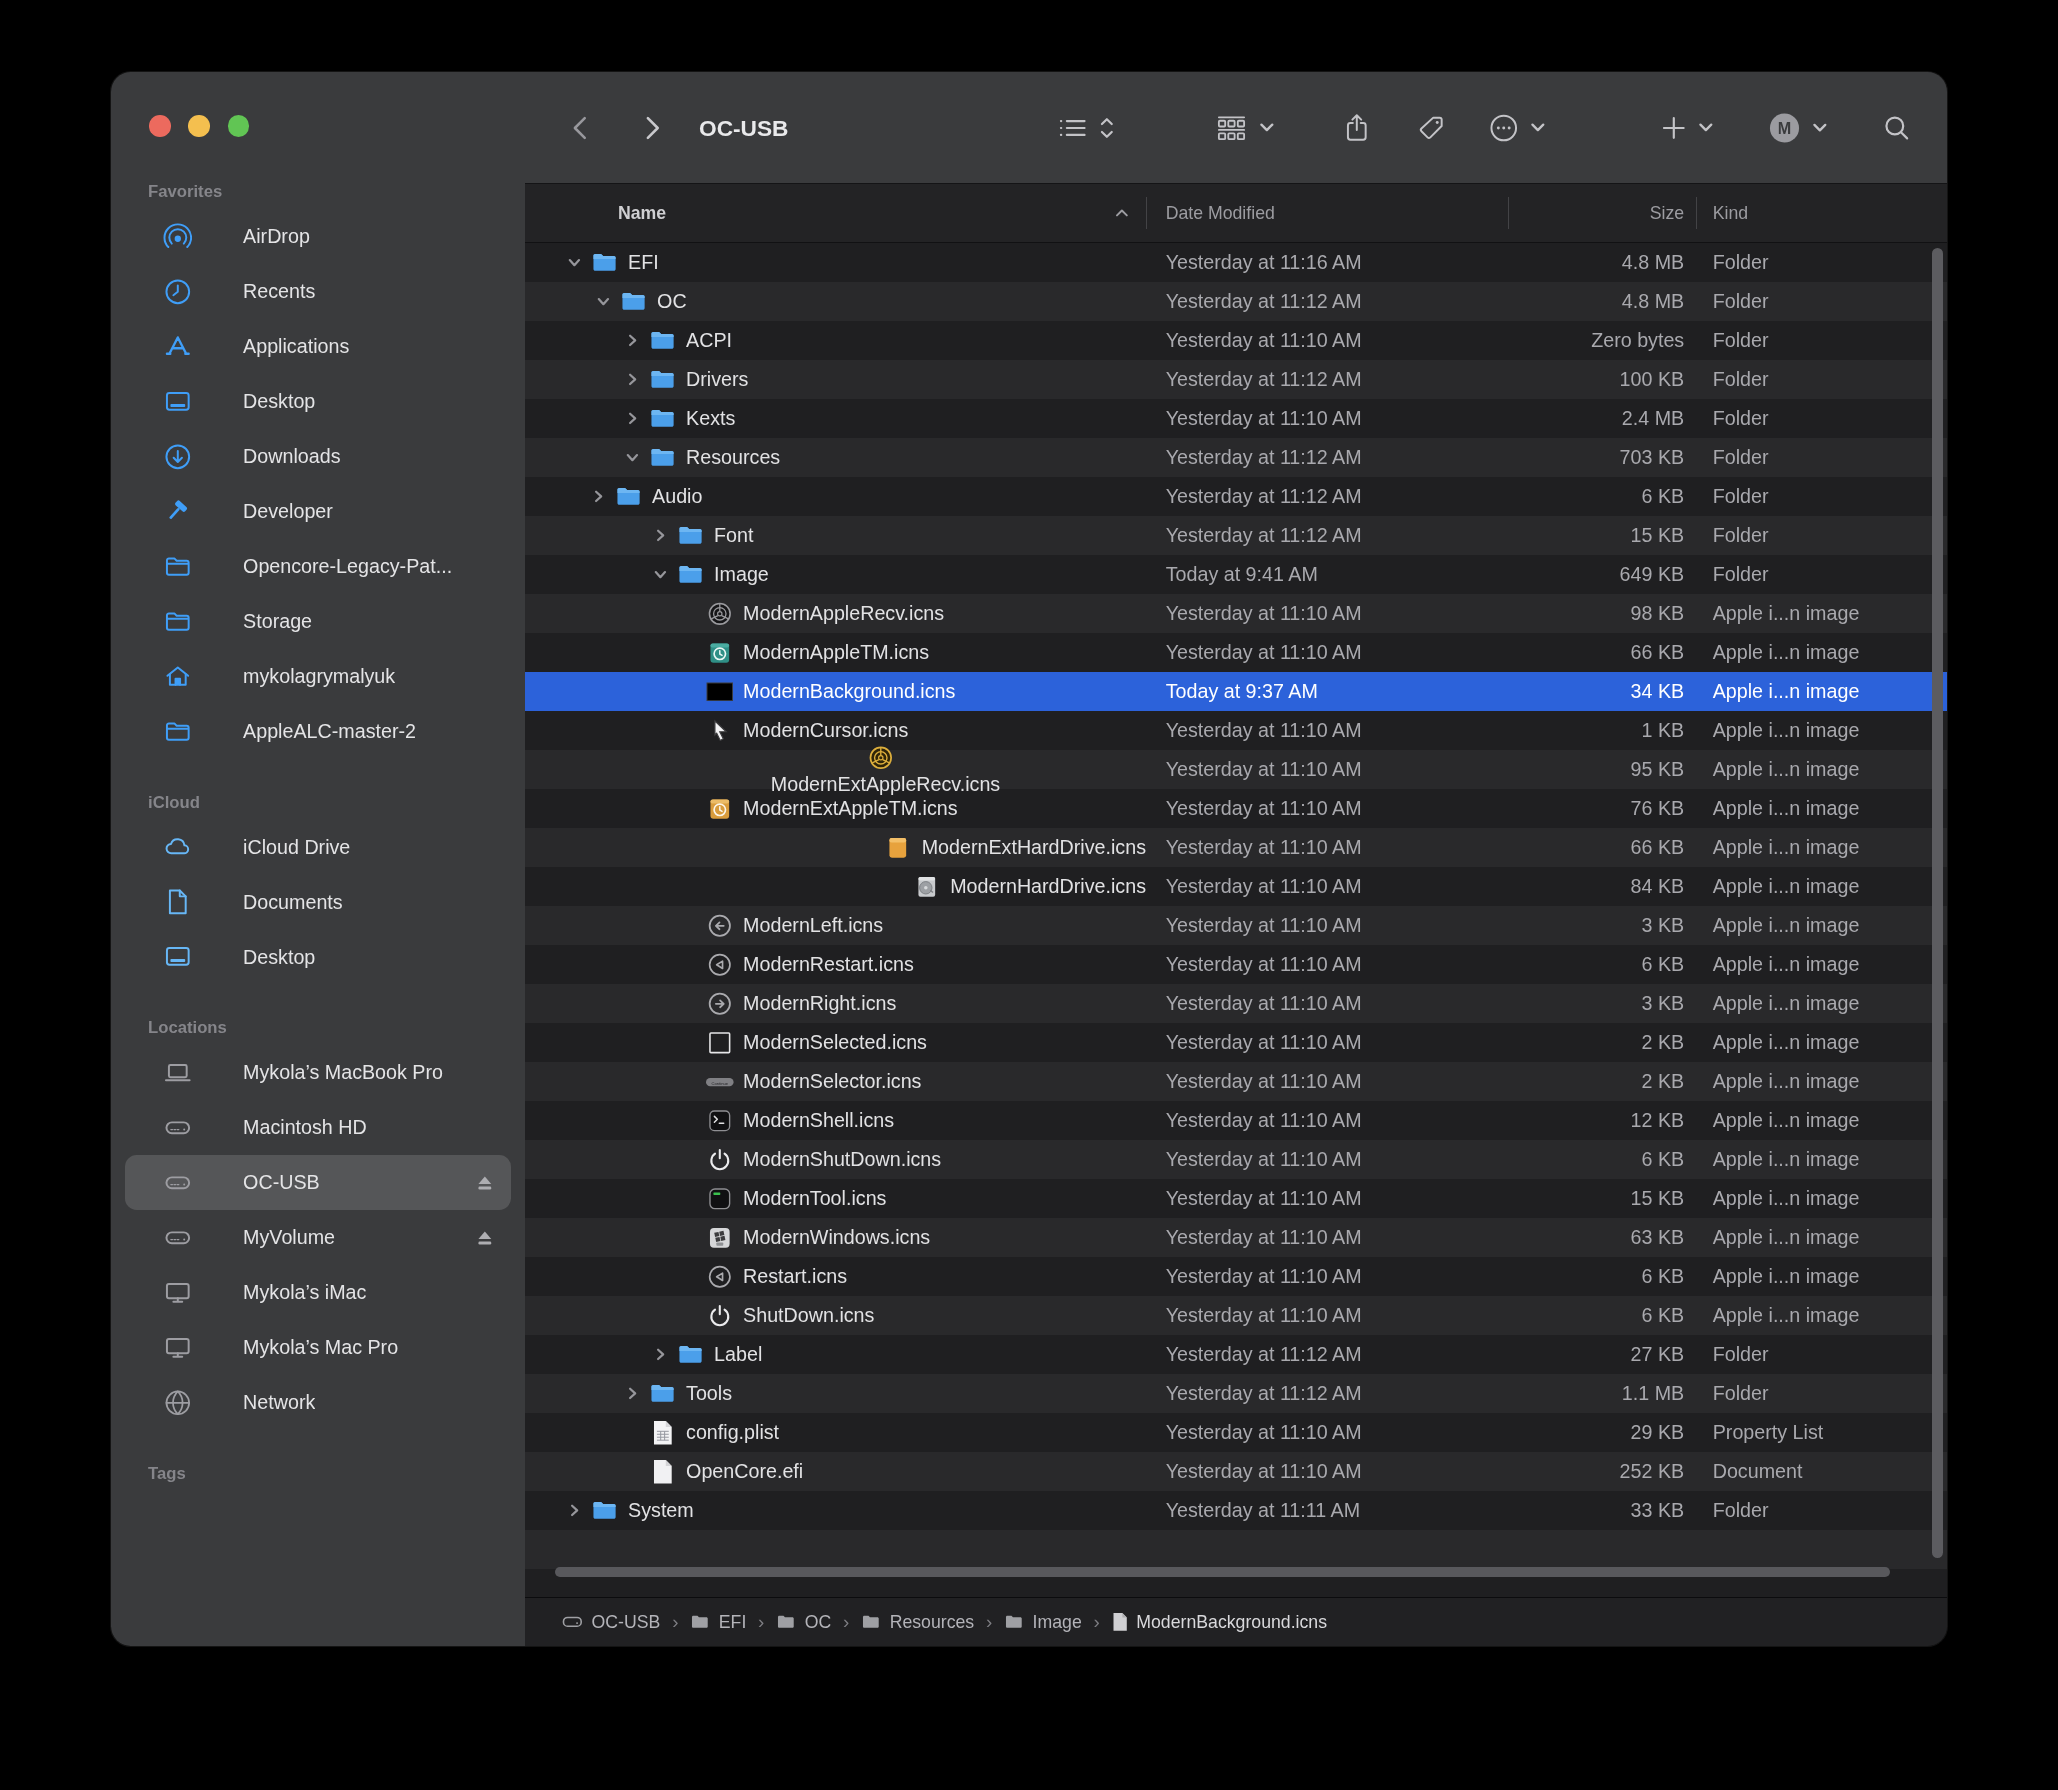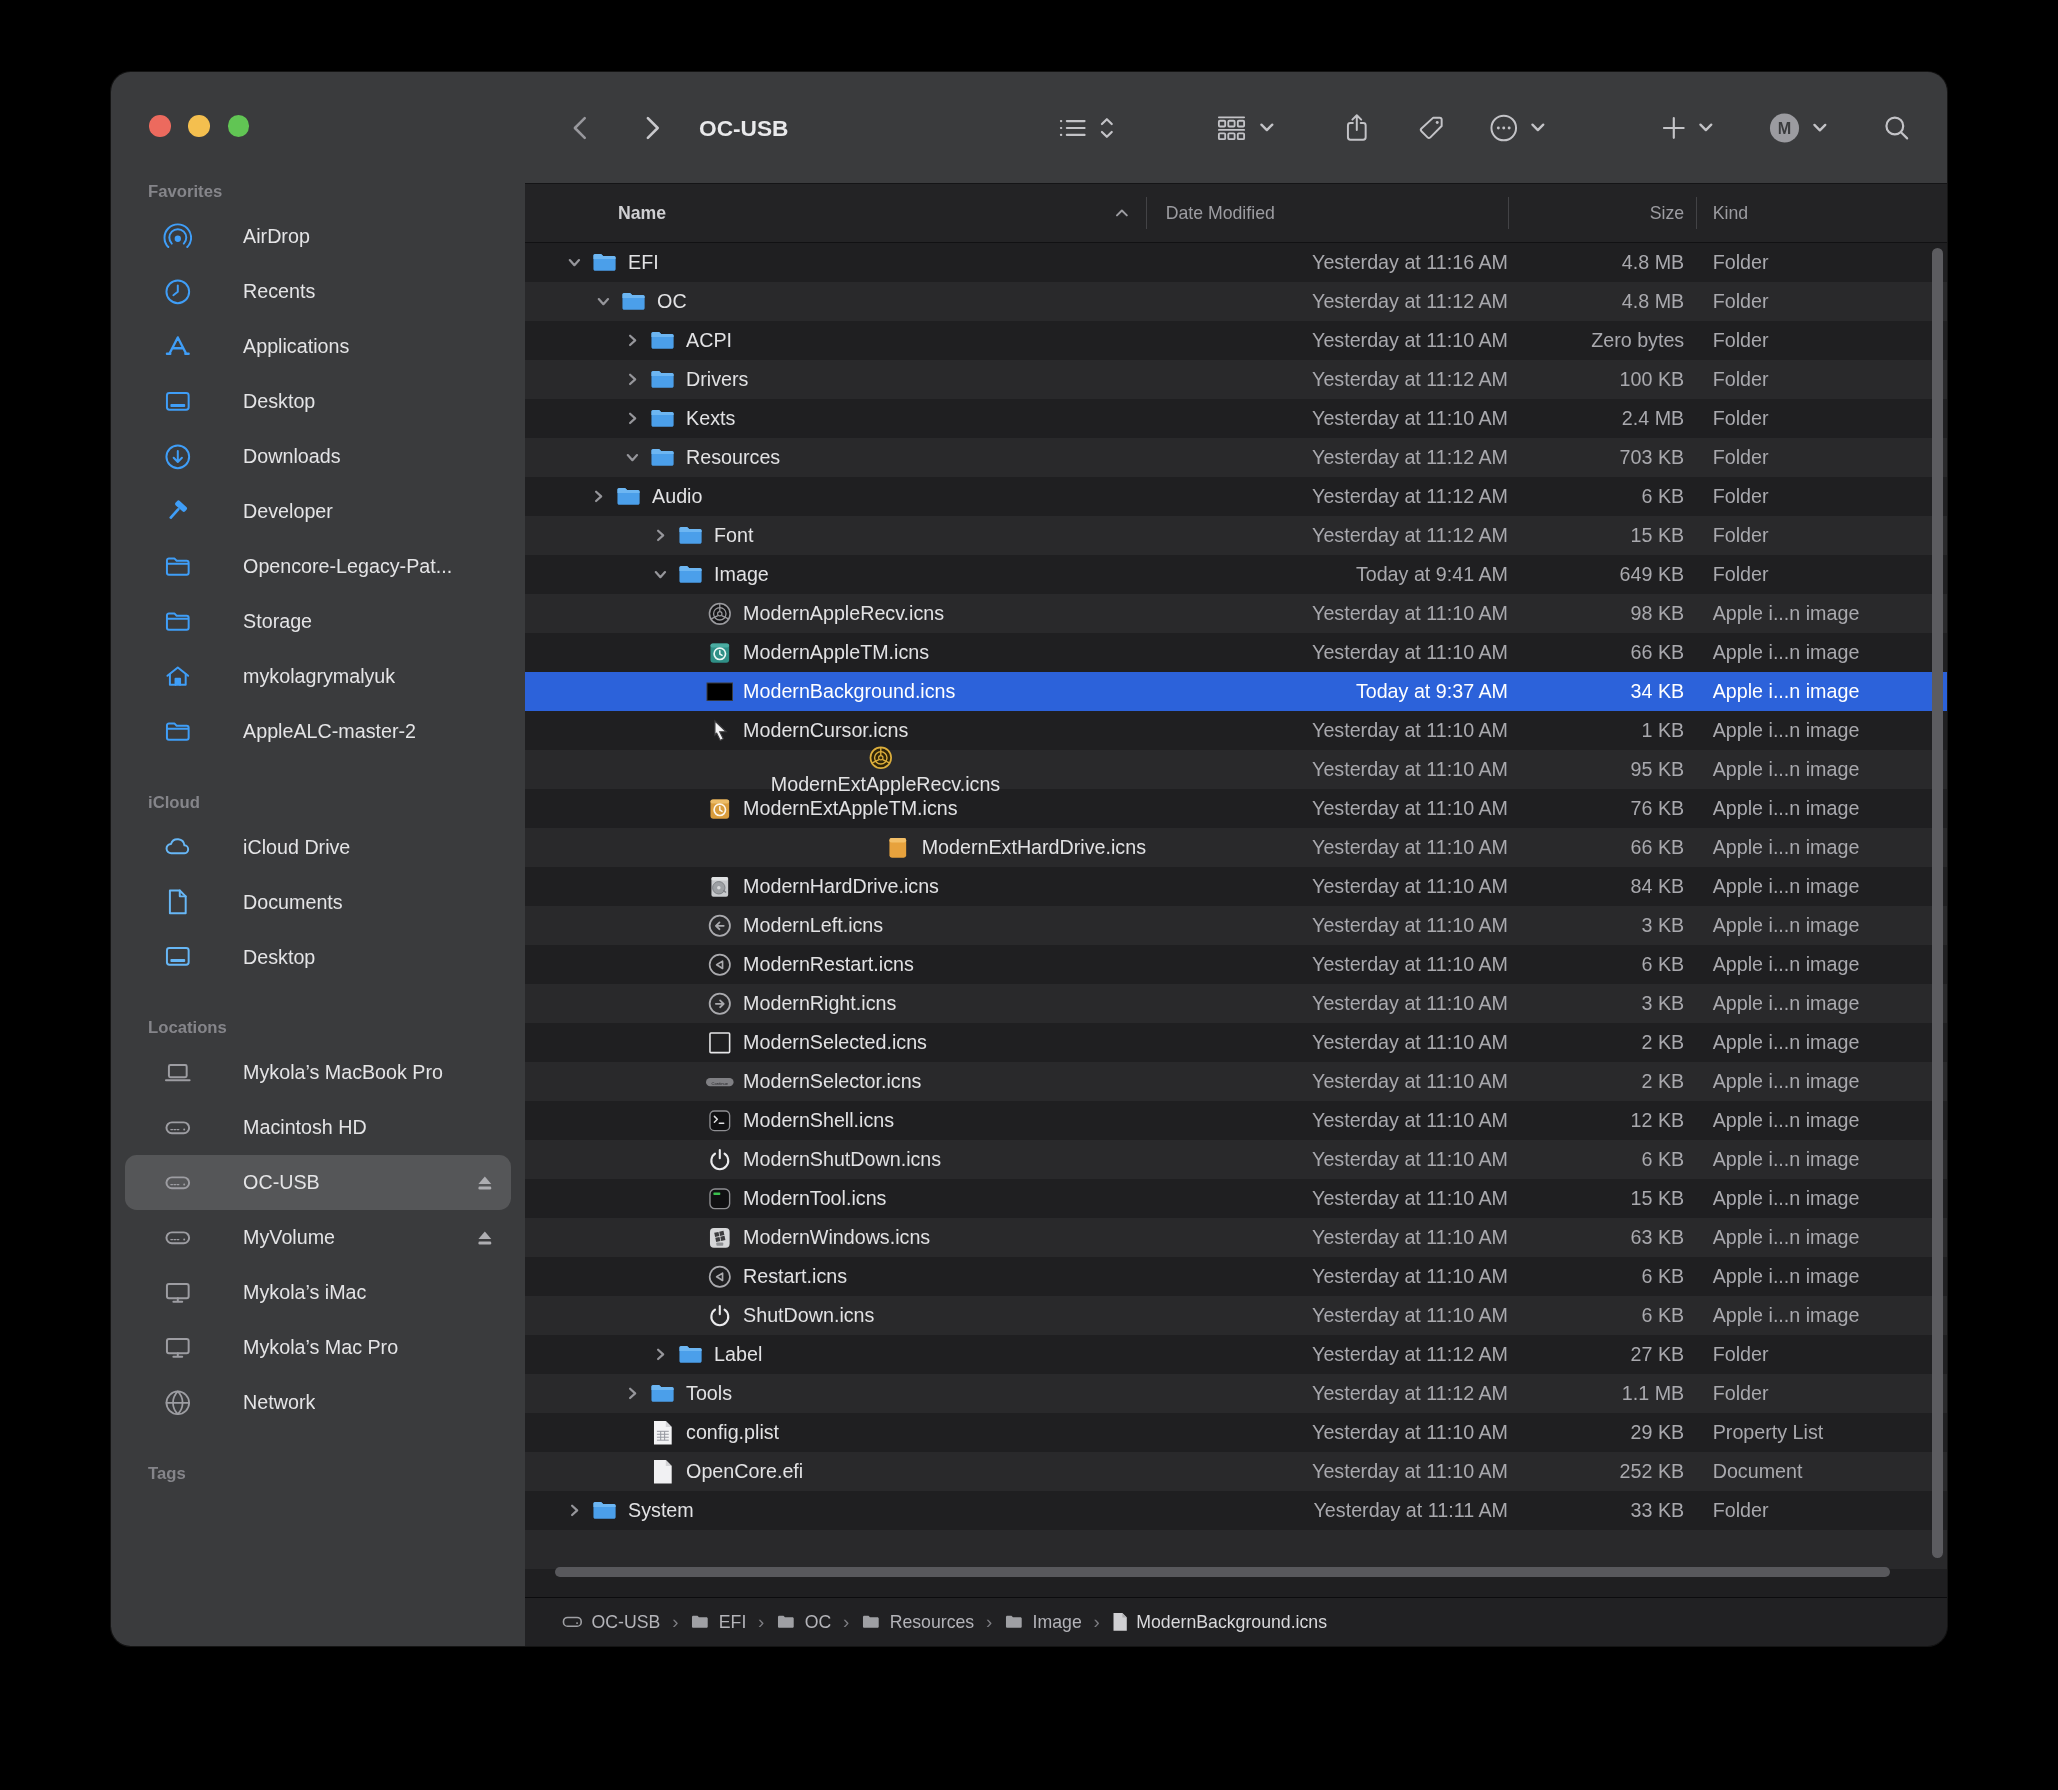--- a/index.html
+++ b/index.html
@@ -46,21 +46,21 @@
   .rows-viewport{flex:1;position:relative;background:#1f1f21;overflow:hidden;}
   .row{display:flex;height:39px;align-items:center;font-size:19.7px;}
   .row:nth-child(odd){background:#1f1f21;}
   .row:nth-child(even){background:#29292b;}
   .row.selected{background:#2c62da;}
   .row.selected .fname,.row.selected .c-date,.row.selected .c-size,.row.selected .c-kind{color:#fff;}
   .c-name{width:621px;flex:none;display:flex;align-items:center;white-space:nowrap;overflow:hidden;}
   .disc{width:29.6px;flex:none;display:flex;justify-content:center;align-items:center;}
   .ficon{width:29.6px;height:29.6px;flex:none;display:flex;justify-content:center;align-items:center;margin-right:8.9px;}
   .fname{color:#e2e2e4;}
-  .c-date{width:362px;flex:none;padding-left:19.7px;color:#a9a9ae;white-space:nowrap;overflow:hidden;text-align:right;}
+  .c-date{width:362px;flex:none;padding-left:19.7px;color:#a9a9ae;white-space:nowrap;overflow:hidden;}
   .c-size{width:188px;flex:none;text-align:right;padding-right:11.8px;color:#a9a9ae;white-space:nowrap;}
   .c-kind{flex:1;padding-left:16.7px;color:#a9a9ae;white-space:nowrap;overflow:hidden;}
 
   .vscroll{position:absolute;top:4.9px;bottom:39px;right:3.9px;width:10.8px;border-radius:5.9px;background:#5c5c60;}
   .hscroll{position:absolute;bottom:19.7px;left:29.6px;right:57px;height:9.9px;border-radius:4.9px;background:#58585c;}
 
   
   .pathbar{height:49px;flex:none;background:#212123;border-top:1px solid #0c0c0e;display:flex;align-items:center;padding-left:37px;font-size:17.7px;color:#b4b4b9;}
   .pb-item{display:flex;align-items:center;gap:8.9px;white-space:nowrap;}
   .pb-sep{margin:0 11.8px;color:#7d7d82;font-size:18.7px;}
@@ -691,21 +691,21 @@
                     <rect x="4.5" y="3" width="17" height="4.5" rx="2" fill="#f3bf68"></rect>
                   </svg>
                 </span>
                 <span class="fname">ModernExtHardDrive.icns</span>
               </div>
               <div class="c-date">Yesterday at 11:10 AM</div>
               <div class="c-size">66 KB</div>
               <div class="c-kind">Apple i...n image</div>
             </div>
             <div class="row">
-              <div class="c-name" style="padding-left: 150px;">
+              <div class="c-name" style="padding-left: 150px; justify-content: flex-end;">
                 <span class="disc"></span>
                 <span class="ficon">
                   <svg width="25.6" height="25.6" viewBox="0 0 26 26">
                     <rect x="4.5" y="3" width="17" height="20" rx="2" fill="#c8cacd"></rect>
                     <rect x="4.5" y="3" width="17" height="3.5" rx="1.7" fill="#e0e2e4"></rect>
                     <circle cx="12" cy="14" r="6.3" fill="#9da0a4" stroke="#7e8185" stroke-width="1"></circle>
                     <circle cx="12" cy="14" r="1.8" fill="#d8dadc"></circle>
                     <path d="M16.5 16.5l2.8 2.3" stroke="#7e8185" stroke-width="1.6"></path>
                   </svg>
                 </span>

